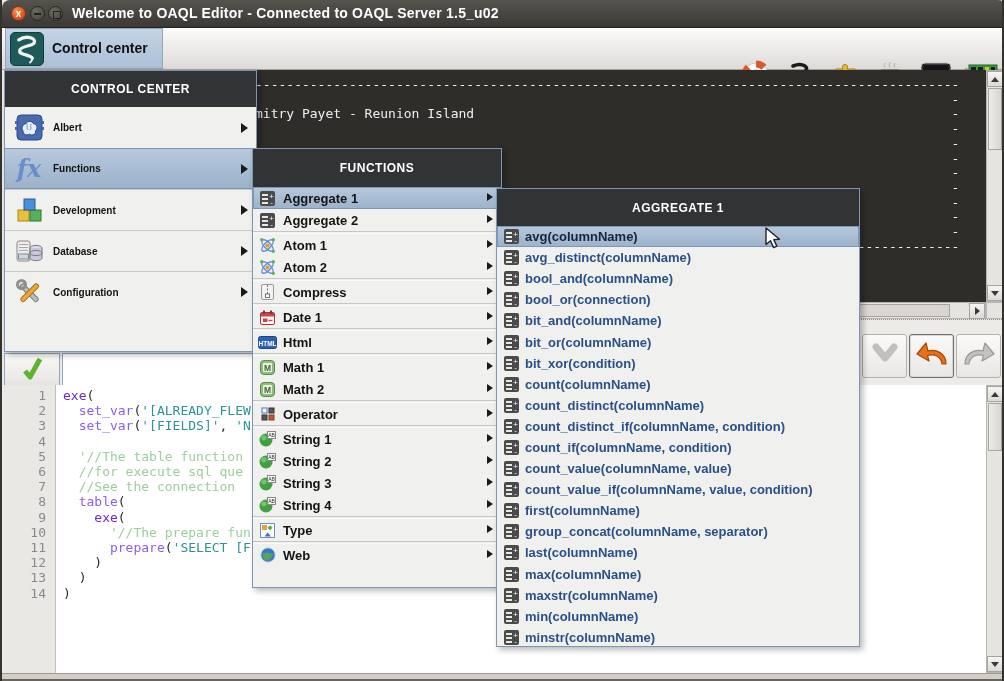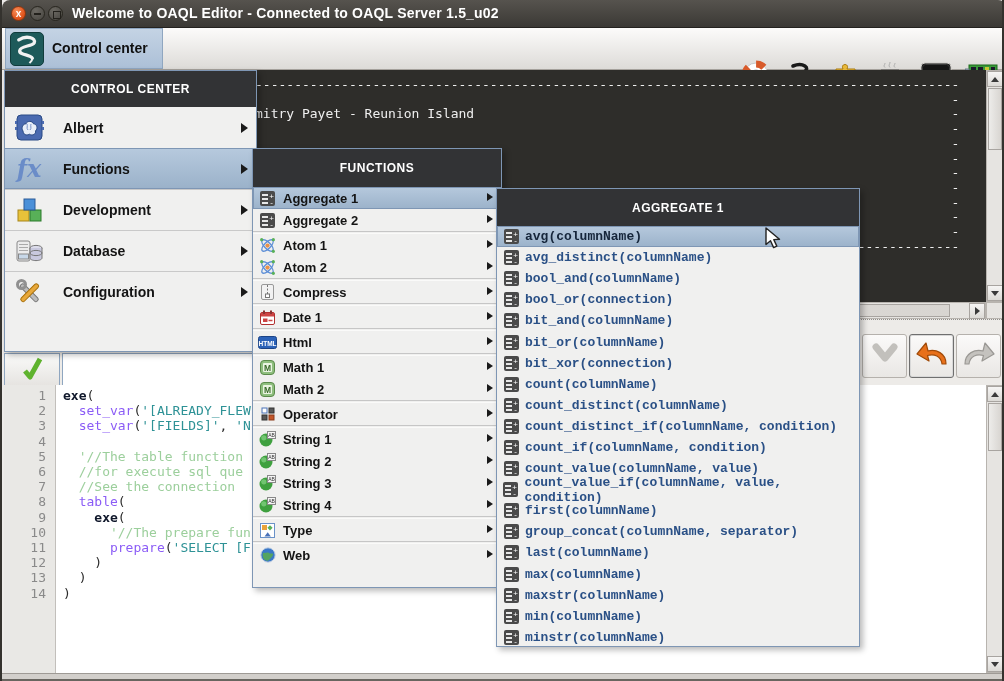--- a/index.html
+++ b/index.html
@@ -51,48 +51,48 @@
   .mid-btn.focused { border:1px solid #6F6F6F; box-shadow:inset 0 0 0 1px #D8D8D8; }
   .run-btn { position:absolute; left:0; top:33px; width:56px; height:33px; border:1px solid #8FA6C0;
     background:linear-gradient(#FAFAF9,#E6E4E1); display:flex; align-items:center; justify-content:center; }
   .expr-field { position:absolute; left:58px; top:33px; width:797px; height:33px; background:#FFF;
     border:1px solid #8FA6C0; font-family:"DejaVu Sans Mono",monospace; font-size:13px; padding:0 6px; outline:none; }
   
   .editor { position:absolute; left:2px; top:385px; width:982px; height:288px; background:#FFF; overflow:hidden; }
   .gutter { position:absolute; left:0; top:0; width:52px; height:288px; background:#E9E8E5; border-right:1px solid #C2BFBB;
     font-family:"DejaVu Sans Mono",monospace; font-size:13px; line-height:15.2px; color:#8A8A8A; text-align:right; padding:3px 9px 0 0; }
   .codearea { position:absolute; left:59px; top:3px; font-family:"DejaVu Sans Mono",monospace; font-size:13px; line-height:15.2px; white-space:pre; }
-  .tkw{color:#0f172a;font-weight:bold} .tfn{color:#8b5cf6} .tstr{color:#2E9296} .tcm{color:#9CCF9C} .tp{color:#2A2A2A}
+  .tkw{color:#6d28d9;font-weight:normal} .tfn{color:#8b5cf6} .tstr{color:#2E9296} .tcm{color:#9CCF9C} .tp{color:#2A2A2A}
   .bottombar { position:absolute; left:0; top:673px; width:1004px; height:8px; background:#D2CFCB; border-top:1px solid #9E9A95; border-bottom:2px solid #68655F; }
   
   .menu { position:absolute; background:#F0F0EF; border:1px solid #7E96B4; box-shadow:3px 3px 6px rgba(0,0,0,.28); }
   .menu-header { background:#323335; color:#FFF; font-weight:bold; font-size:12px; letter-spacing:.5px;
     display:flex; align-items:center; justify-content:center; }
   #menu-cc { left:2px; top:70px; width:253px; height:282px; z-index:10; }
   #menu-cc .menu-header { height:36px; }
   .cc-row { position:relative; height:41px; display:flex; align-items:center; border-top:1px solid #C9C9C9; cursor:default; }
   .cc-row:first-child { border-top:none; }
   .cc-row .mi-icon { width:34px; margin-left:7px; display:flex; justify-content:center; }
-  .cc-row .mi-label { margin-left:17px; font-weight:bold; font-size:14px; color:#141414; }
+  .cc-row .mi-label { margin-left:7px; font-weight:bold; font-size:10px; color:#141414; }
   .cc-row.sel { background:linear-gradient(#B6C9DD,#9BB2CA); border-top:1px solid #7E96B4; border-bottom:1px solid #7E96B4; }
   .arrow-r { position:absolute; right:8px; top:50%; margin-top:-5px; width:0; height:0;
     border-top:5px solid transparent; border-bottom:5px solid transparent; border-left:7px solid #1A1A1A; }
   #menu-fn { left:250px; top:148px; width:250px; height:440px; z-index:11; }
   #menu-fn .menu-header { height:38px; }
   .fn-row { position:relative; height:22px; display:flex; align-items:center; cursor:default; }
   .fn-row .mi-icon { width:19px; margin-left:5px; display:flex; justify-content:center; }
   .fn-row .mi-label { margin-left:6px; font-weight:bold; font-size:13px; color:#141414; }
   .fn-row.sel { background:linear-gradient(#B6C9DD,#9BB2CA); box-shadow:inset 0 0 0 1px #7E96B4; }
   .fn-row .arrow-r { border-top-width:4px; border-bottom-width:4px; border-left-width:6px; }
   .fn-sep { height:3px; border-top:1px solid #C6C6C6; border-bottom:1px solid #FAFAF9; }
   #menu-ag { left:494px; top:188px; width:364px; height:459px; z-index:12; }
   #menu-ag .menu-header { height:37px; }
   .ag-row { position:relative; height:21.1px; display:flex; align-items:center; cursor:default; }
   .ag-row .mi-icon { width:16px; margin-left:6px; display:flex; justify-content:center; }
-  .ag-row .mi-label { margin-left:6px; font-weight:bold; font-size:13px; color:#2A5086;font-family:Liberation Mono, monospace; }
+  .ag-row .mi-label { margin-left:6px; font-weight:bold; font-size:13px; color:#2A5086; }
   .ag-row.sel { background:linear-gradient(#B6C9DD,#9BB2CA); box-shadow:inset 0 0 0 1px #7E96B4; }
   .ag-row.sel .mi-label { color:#15253A; }
   .cursor { position:absolute; left:762px; top:227px; z-index:99; pointer-events:none; }
 </style>
 </head>
 <body>
 
 <div id="window">
 
   <div class="titlebar">
@@ -617,21 +617,21 @@
           <span class="mi-icon">
             <svg width="15" height="15">
               <rect width="15" height="15" rx="2" fill="#4A4A4A"></rect>
               <rect x="2" y="3" width="6" height="2" fill="#E8E8E8"></rect>
               <rect x="2" y="7" width="6" height="2" fill="#E8E8E8"></rect>
               <rect x="2" y="11" width="6" height="2" fill="#E8E8E8"></rect>
               <text x="11.5" y="7.5" font-size="8" fill="#FFF" text-anchor="middle" font-family="sans-serif">+</text>
               <text x="11.5" y="14" font-size="8" fill="#FFF" text-anchor="middle" font-family="sans-serif">-</text>
             </svg>
           </span>
-          <span class="mi-label">bit_xor(connection)</span>
+          <span class="mi-label">bit_xor(condition)</span>
         </div>
         <div class="ag-row">
           <span class="mi-icon">
             <svg width="15" height="15">
               <rect width="15" height="15" rx="2" fill="#4A4A4A"></rect>
               <rect x="2" y="3" width="6" height="2" fill="#E8E8E8"></rect>
               <rect x="2" y="7" width="6" height="2" fill="#E8E8E8"></rect>
               <rect x="2" y="11" width="6" height="2" fill="#E8E8E8"></rect>
               <text x="11.5" y="7.5" font-size="8" fill="#FFF" text-anchor="middle" font-family="sans-serif">+</text>
               <text x="11.5" y="14" font-size="8" fill="#FFF" text-anchor="middle" font-family="sans-serif">-</text>

